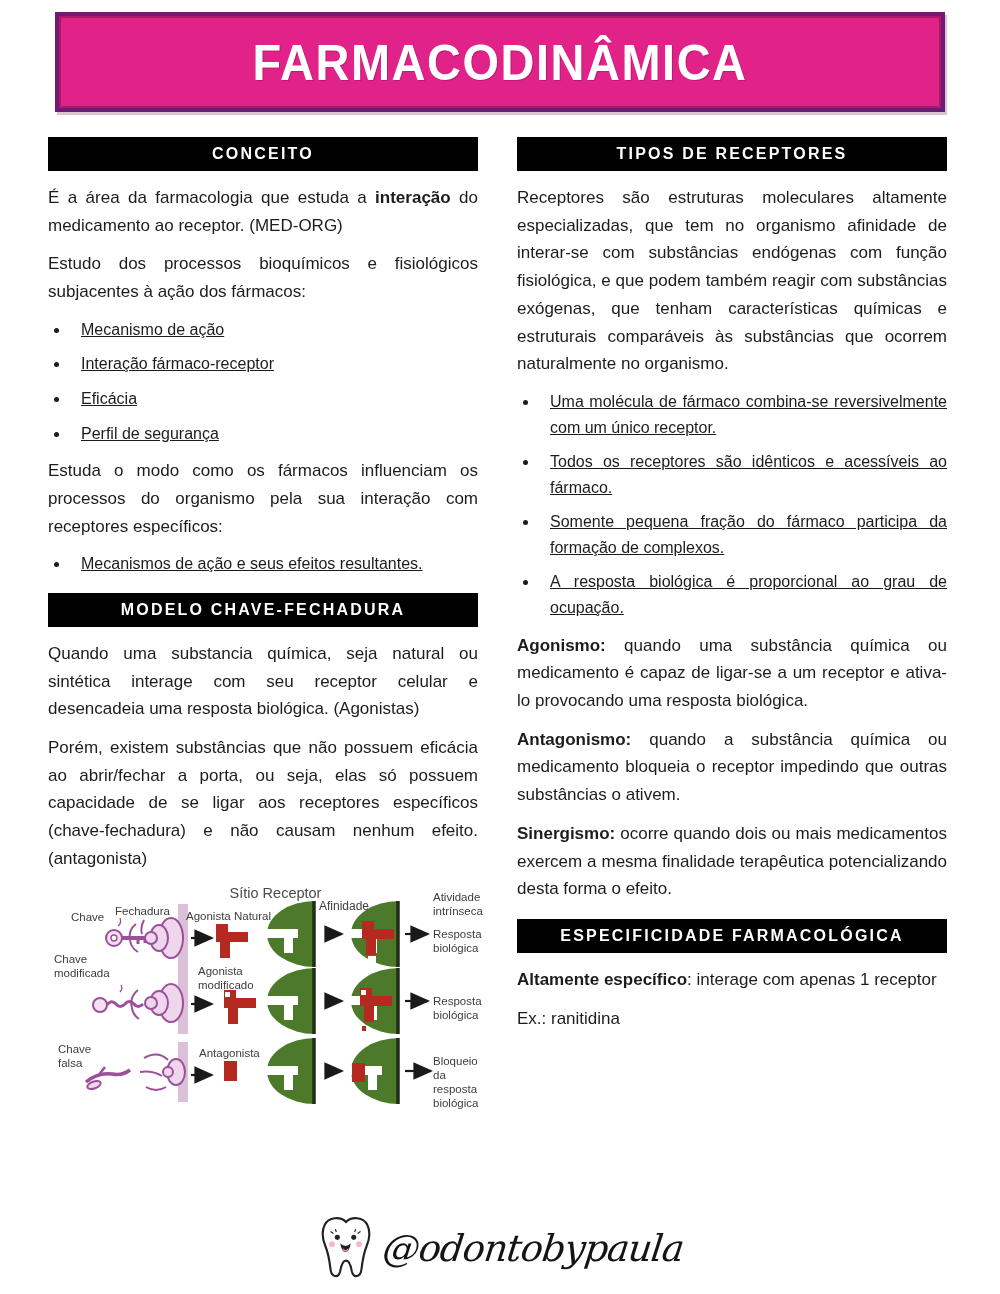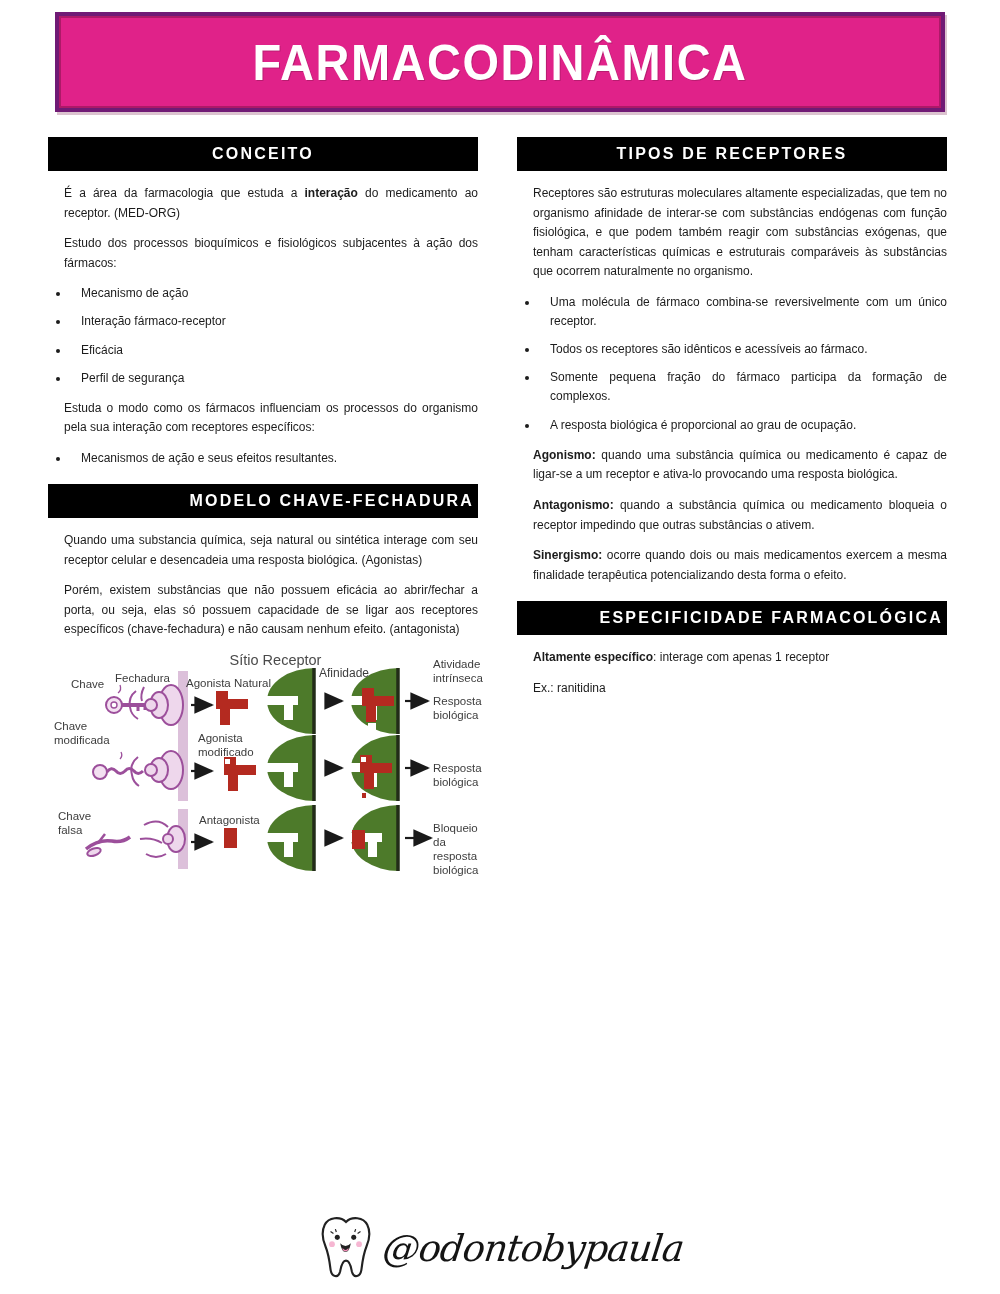--- a/index.html
+++ b/index.html
@@ -19,24 +19,24 @@
     transform:scaleY(1.05);text-shadow:1px 1px 0 rgba(110,16,65,.35);
   }
   
   .col{position:absolute;top:137px;width:430px;}
   .col-left{left:48px;}
   .col-right{left:517px;}
   .section-banner{
     background:#000000;color:#fff;font-weight:bold;font-size:16px;
     letter-spacing:2.2px;text-align:center;padding:8px 4px;margin:0 0 13px 0;
   }
-  .banner-gap{margin-top:16px;text-align:right;}
-  p.body{margin:0 0 11px 16px;font-size:12px;line-height:1.63;text-align:justify;}
+  .banner-gap{margin-top:16px;}
+  p.body{margin:0 0 11px 0;font-size:17px;line-height:1.63;text-align:justify;}
   ul.blist{margin:0 0 11px 0;padding-left:22px;list-style:disc;}
-  ul.blist li{margin:0 0 9px 0;padding-left:11px;font-size:12px;line-height:1.6;text-align:justify;}
+  ul.blist li{margin:0 0 9px 0;padding-left:11px;font-size:16px;line-height:1.6;text-align:justify;text-decoration:underline;}
   b.lead{font-weight:bold;}
   
   .diagram{position:relative;width:440px;height:230px;margin-top:5px;}
   .diagram svg{position:absolute;left:0;top:0;}
   .dlabel{position:absolute;font-size:11.5px;line-height:1.22;color:#3d3d3d;}
   .dlabel.title{font-size:14.5px;color:#4a4a4a;width:135px;text-align:center;}
   
   .footer{
     position:absolute;left:0;top:1208px;width:1000px;height:80px;
     display:flex;align-items:center;justify-content:center;gap:8px;

